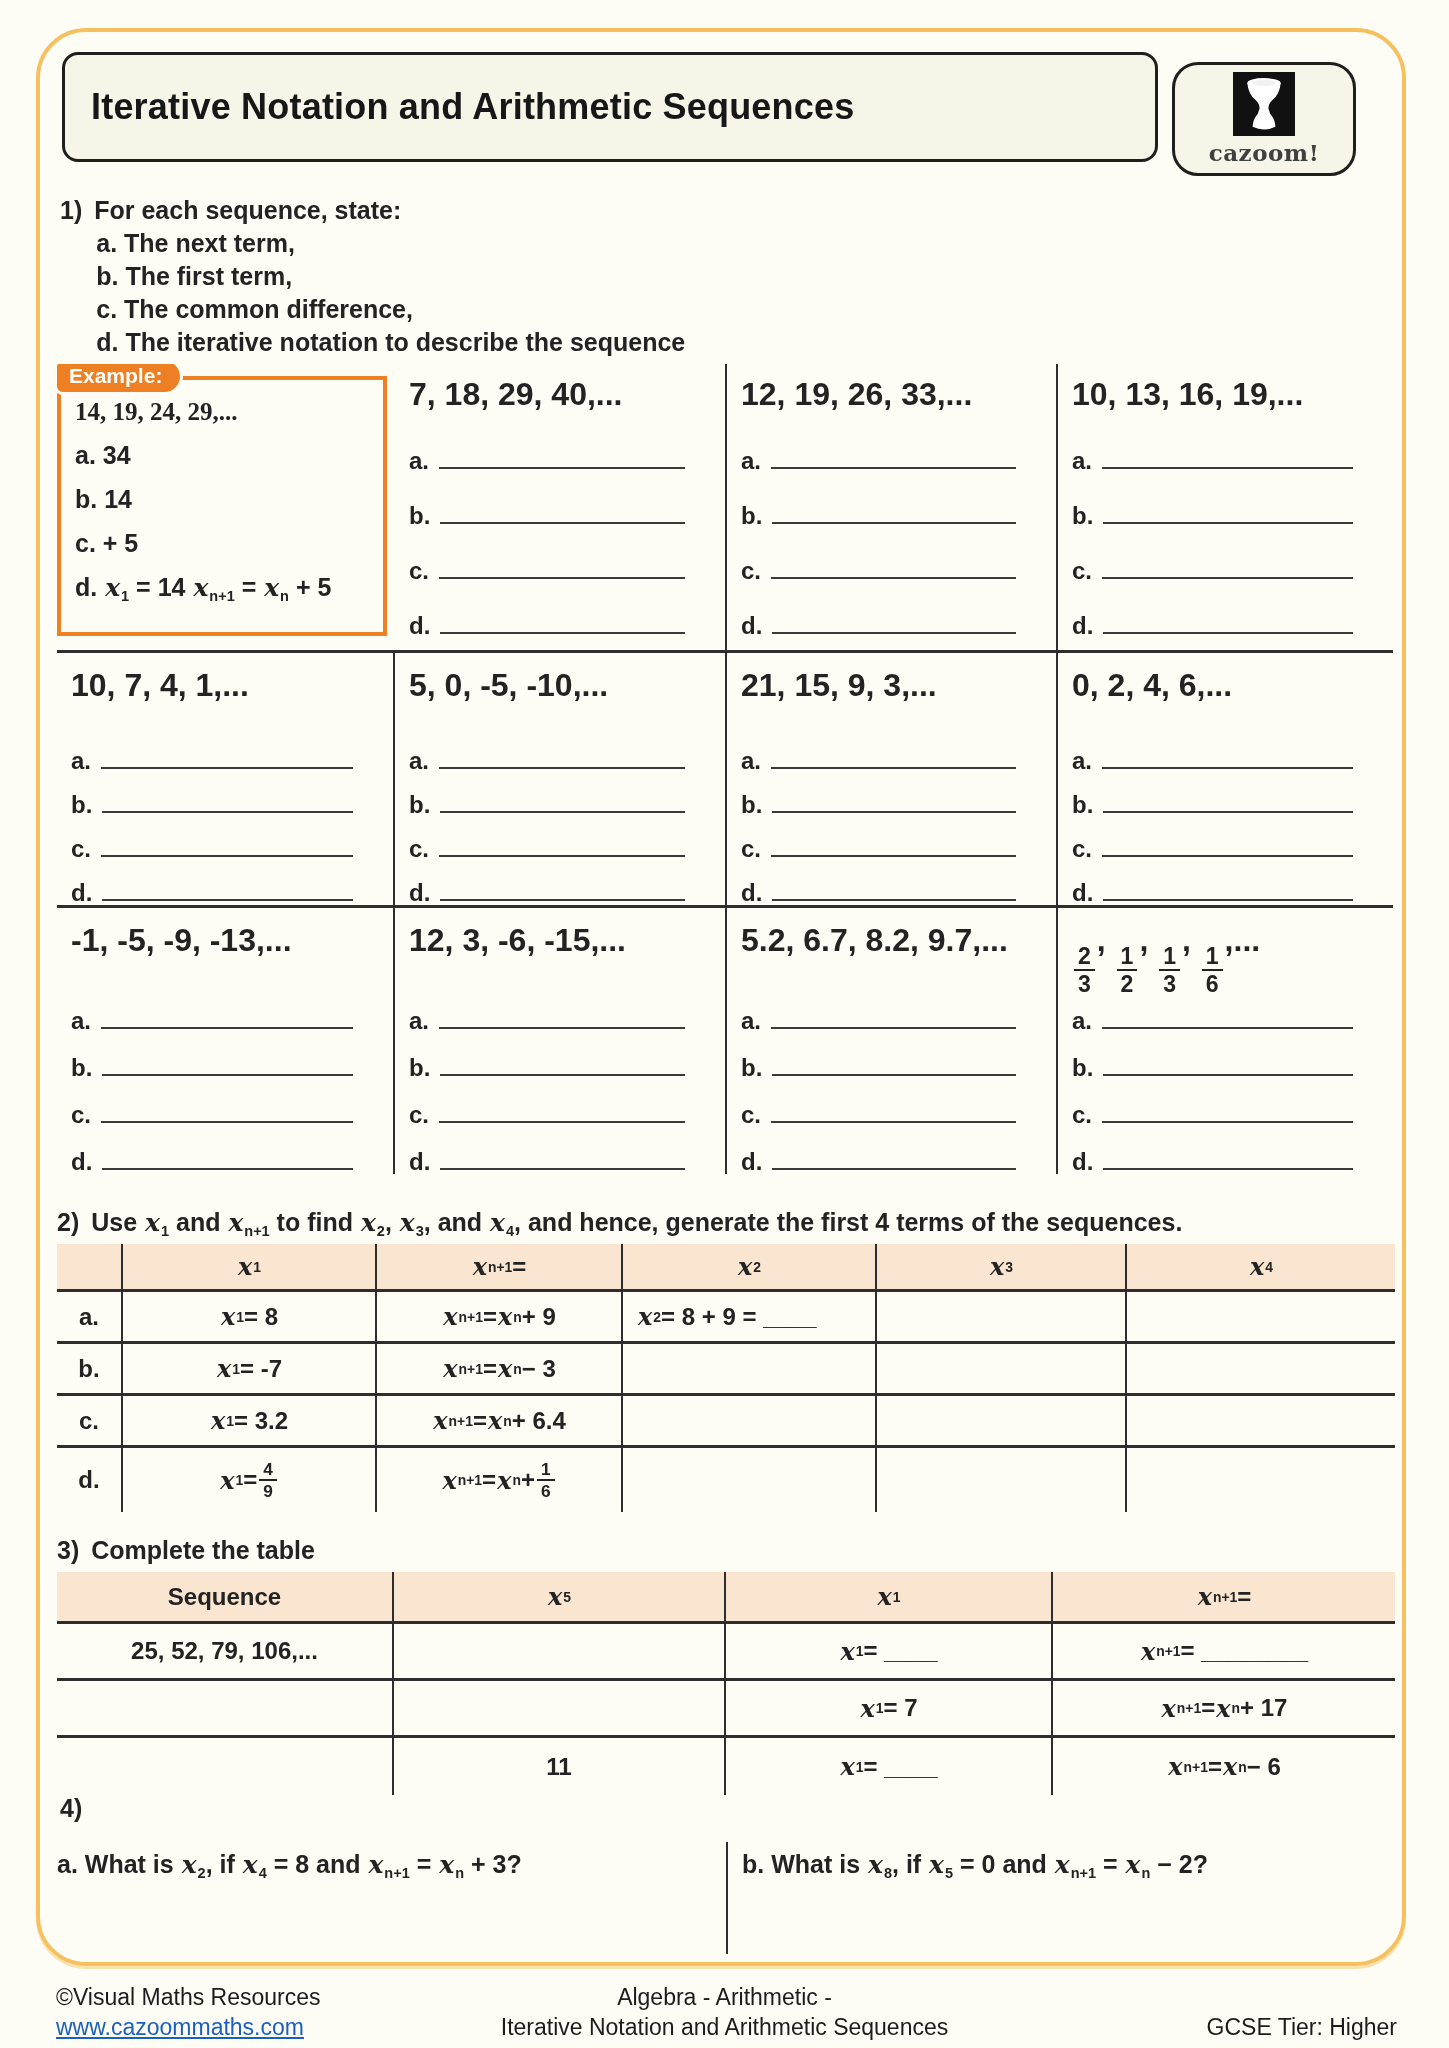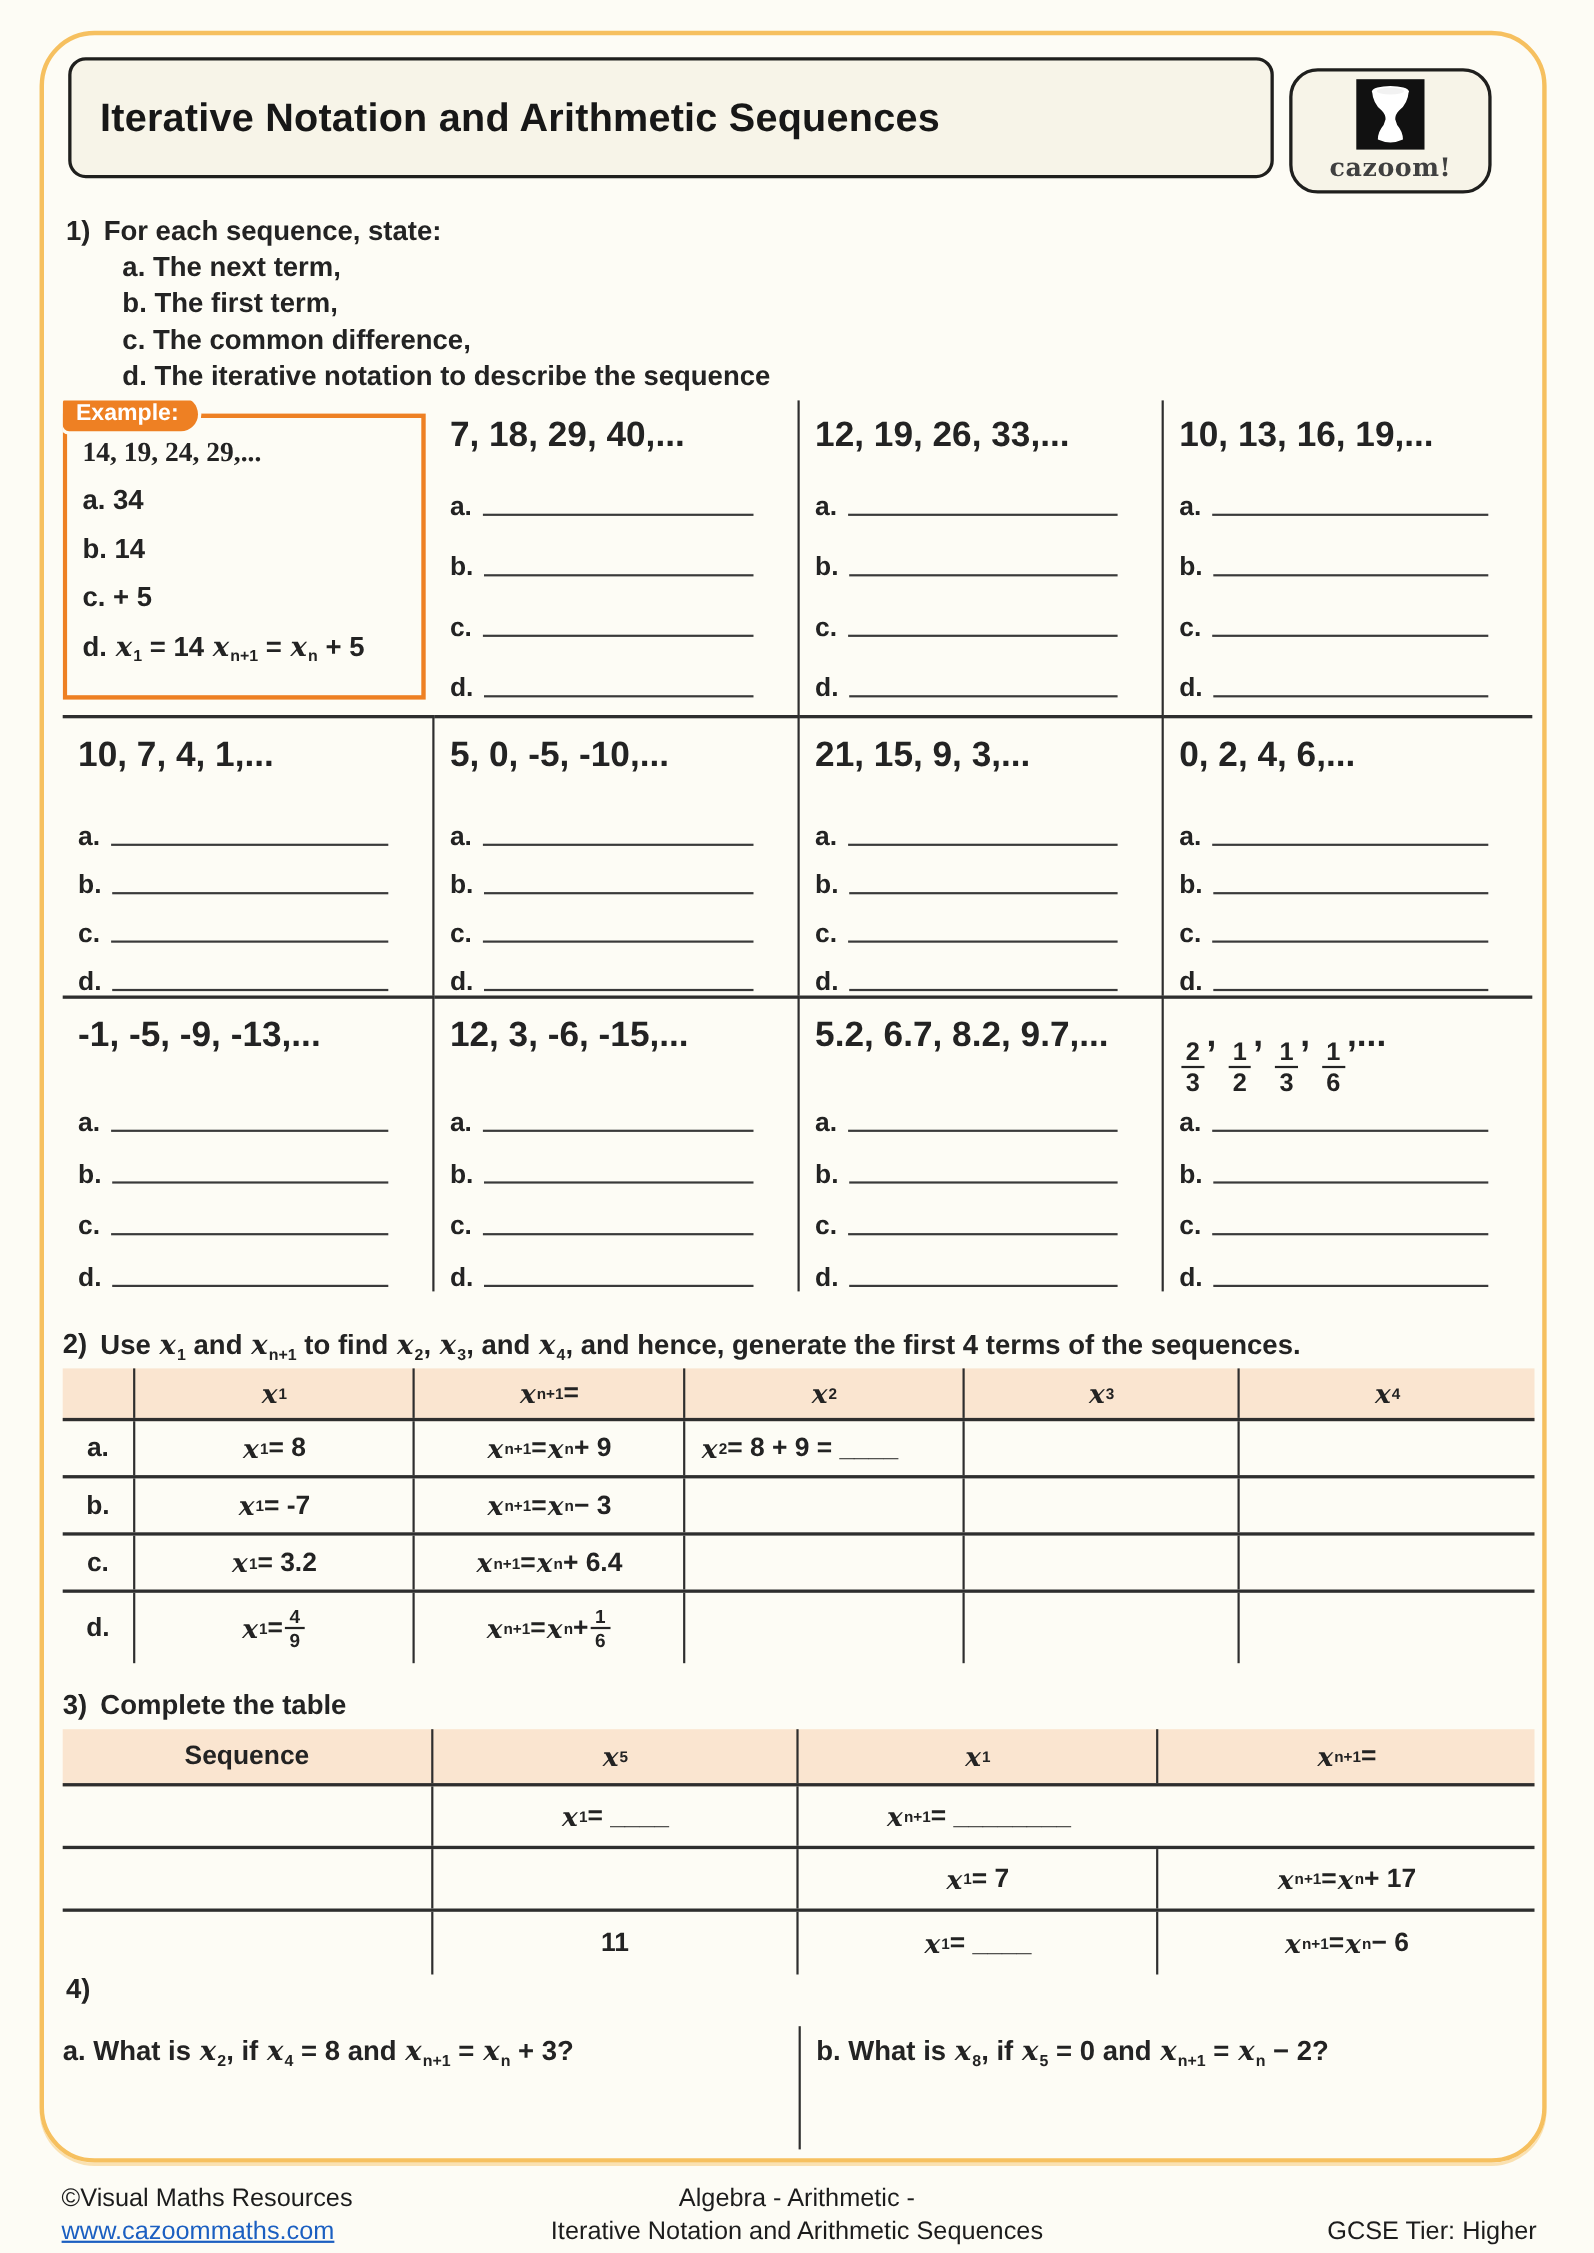--- a/index.html
+++ b/index.html
@@ -30,21 +30,21 @@
     border:3px solid #1f1f1d; border-radius:26px; background:#f7f4e8;
     display:flex; flex-direction:column; align-items:center; justify-content:center;
   }
   .logo-square { width:62px; height:64px; background:#111; display:flex; align-items:center; justify-content:center; }
   .logo-text { font-family:"DejaVu Serif", serif; font-weight:bold; font-size:23px; margin-top:3px; letter-spacing:.5px; color:#404040; }
 
   
   .q-head { display:flex; font-size:25px; line-height:33px; }
   .qnum { margin-right:12px; }
   .q1-head { left:60px; top:194px; }
-  .q1-sub { margin-left:17px; }
+  .q1-sub { margin-left:2px; }
 
   
   .q1-grid {
     left:57px; top:364px; width:1336px;
     display:grid;
     grid-template-columns:338px 332px 331px 335px;
     grid-template-rows:286px 255px 269px;
   }
   .q1-cell { padding:12px 14px 0 14px; overflow:hidden; }
   .q1-cell.c0, .q1-cell.c1, .q1-cell.c2 { border-right:2px solid #2e2e2e; }
@@ -461,20 +461,21 @@
           <span class="mx">x</span>
           <sub>5</sub>
         </div>
         <div class="cell c2">
           <span class="mx">x</span>
           <sub>1</sub>
         </div>
         <div class="cell c3"><span class="mx">x</span><sub>n+1</sub> =</div>
       </div>
       <div class="trow q3row">
+        <div class="cell c0">25, 52, 79, 106,...</div>
         <div class="cell c1"></div>
         <div class="cell c2"><span class="mx">x</span><sub>1</sub> = ____</div>
         <div class="cell c3"><span class="mx">x</span><sub>n+1</sub> = ________</div>
       </div>
       <div class="trow q3row">
         <div class="cell c0"></div>
         <div class="cell c1"></div>
         <div class="cell c2"><span class="mx">x</span><sub>1</sub> = 7</div>
         <div class="cell c3"><span class="mx">x</span><sub>n+1</sub> = <span class="mx">x</span><sub>n</sub> + 17</div>
       </div>

